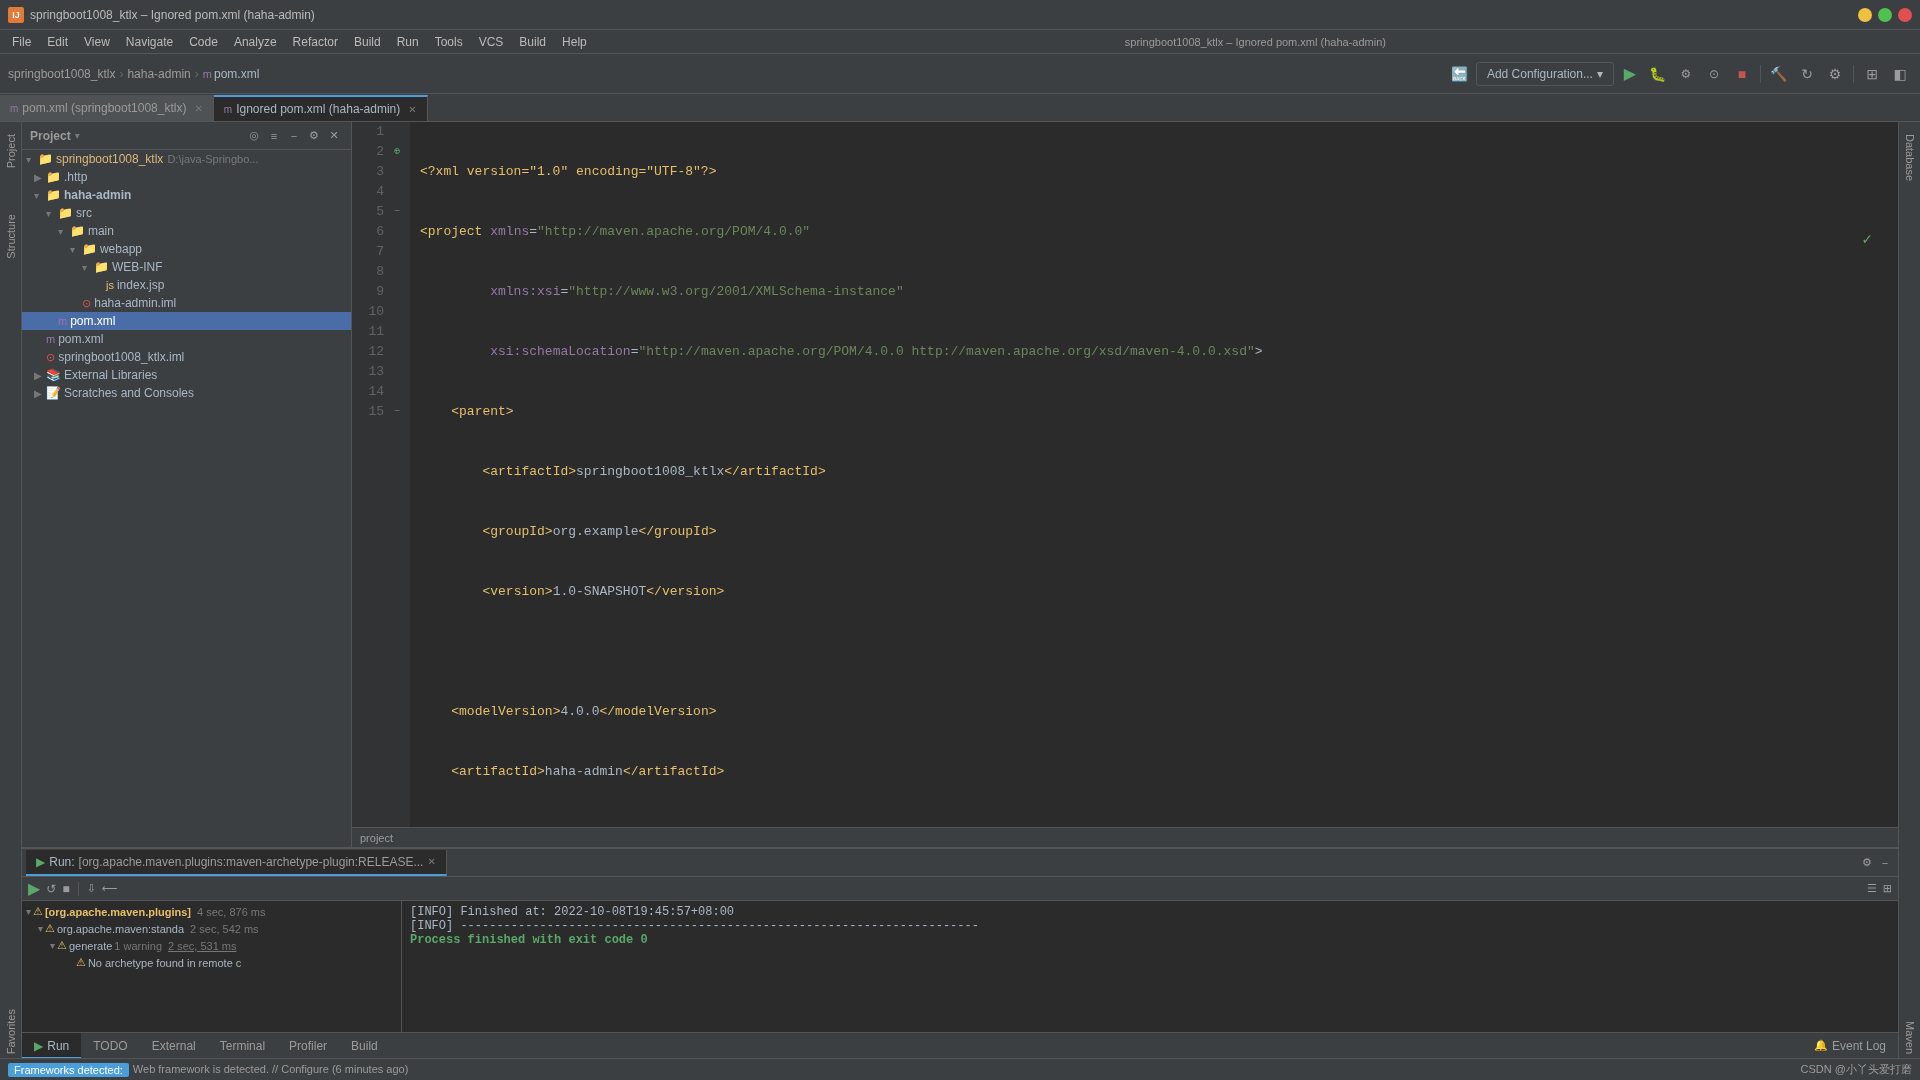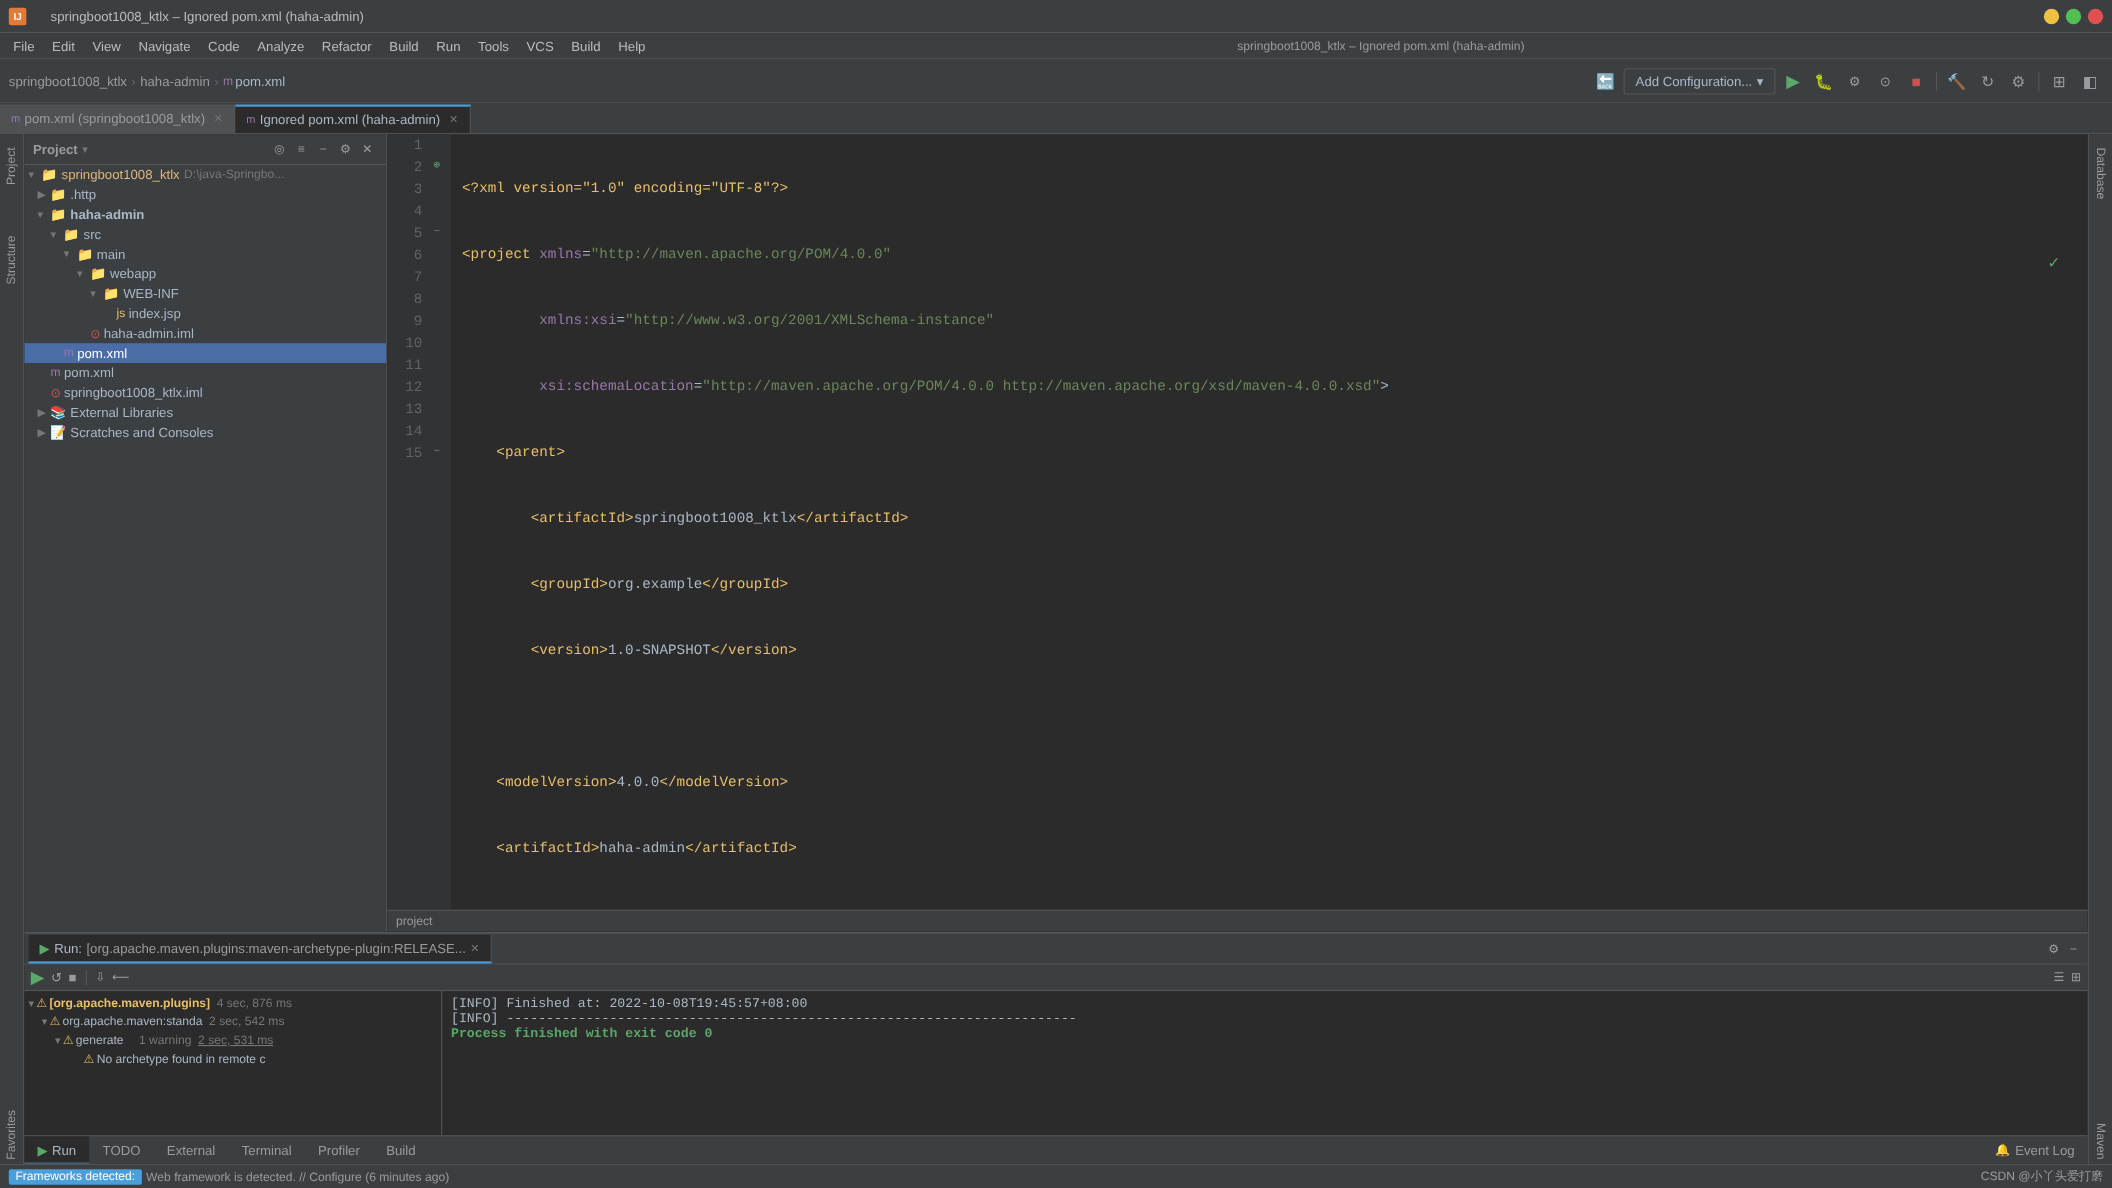--- a/index.html
+++ b/index.html
@@ -8,21 +8,21 @@
     
     #title-bar {
       height: 30px;
       background: #3c3f41;
       display: flex;
       align-items: center;
       justify-content: space-between;
       padding: 0 8px;
       border-bottom: 1px solid #555;
     }
-    #title-bar-left { display: flex; align-items: center; gap: 22px; }
+    #title-bar-left { display: flex; align-items: center; gap: 6px; }
     #title-bar-icon { width: 16px; height: 16px; background: #e07b39; border-radius: 2px; display: flex; align-items: center; justify-content: center; font-size: 9px; color: white; font-weight: bold; }
     #title-text { color: #bbbbbb; font-size: 12px; }
     #title-bar-controls { display: flex; gap: 6px; }
     .title-btn { width: 14px; height: 14px; border-radius: 50%; border: none; cursor: pointer; }
     .title-btn.min { background: #f0c040; }
     .title-btn.max { background: #50c050; }
     .title-btn.close { background: #e05050; }
 
     
     #menu-bar {
@@ -263,21 +263,21 @@
       height: 22px;
       background: #3c3f41;
       display: flex;
       align-items: center;
       justify-content: space-between;
       padding: 0 8px;
       font-size: 11px;
       color: #9b9b9b;
       border-top: 1px solid #555;
     }
-    #status-left { display: flex; align-items: flex-end; gap: 4px; }
+    #status-left { display: flex; align-items: flex-start; gap: 4px; }
     #status-right { display: flex; align-items: center; gap: 8px; }
 
     
     #bottom-tabs-bar {
       height: 26px;
       background: #3c3f41;
       display: flex;
       align-items: center;
       gap: 0;
       border-top: 1px solid #555;
@@ -645,21 +645,21 @@
             <div class="run-tree-item" style="padding-left:16px;">
               <span style="color:#777;font-size:10px;">▾</span>
               <span class="warning-icon">⚠</span>
               <span>org.apache.maven:standa</span>
               <span style="color:#777;margin-left:4px;font-size:11px;">2 sec, 542 ms</span>
             </div>
             <div class="run-tree-item" style="padding-left:28px;">
               <span style="color:#777;font-size:10px;">▾</span>
               <span class="warning-icon">⚠</span>
               <span>generate</span>
-              <span style="color:#777;margin-left:12px;font-size:11px;">1 warning</span>
+              <span style="color:#777;margin-left:0;font-size:11px;">1 warning</span>
               <span style="color:#777;margin-left:4px;font-size:11px;text-decoration:underline;">2 sec, 531 ms</span>
             </div>
             <div class="run-tree-item" style="padding-left:40px;">
               <span style="width:12px;display:inline-block;"> </span>
               <span class="warning-icon">⚠</span>
               <span>No archetype found in remote c</span>
             </div>
           </div>
 
           <div id="run-output">

